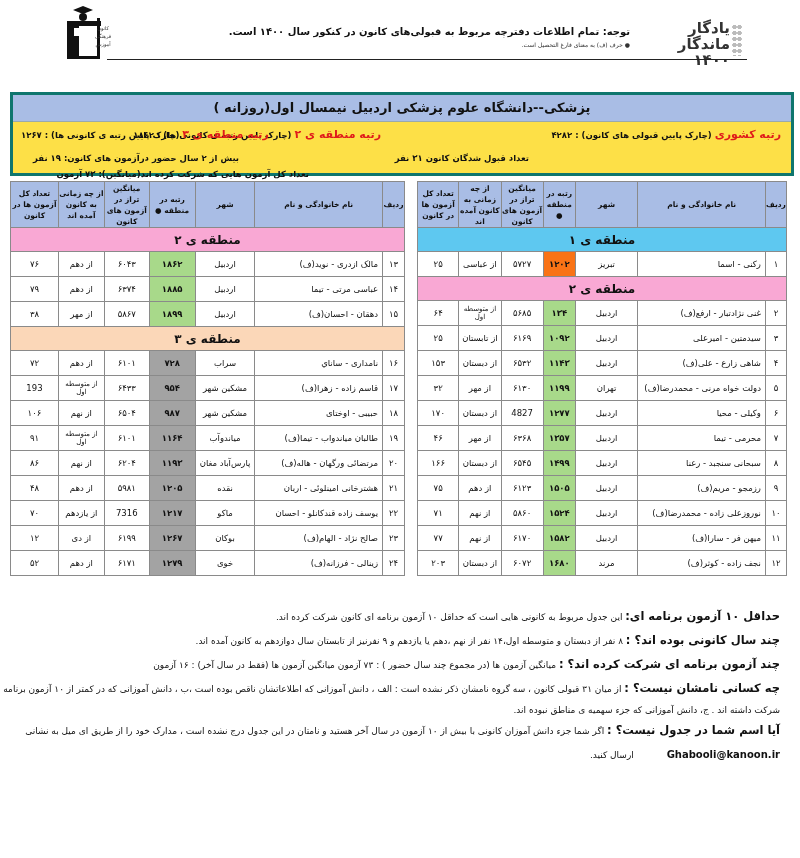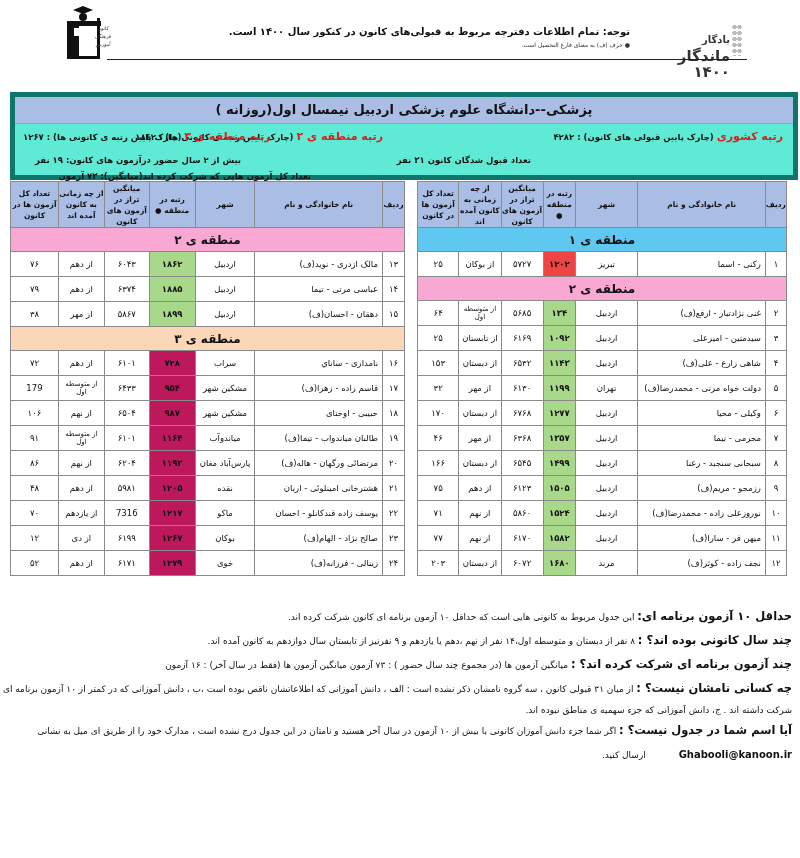--- a/index.html
+++ b/index.html
@@ -3,50 +3,50 @@
 <meta charset="utf-8">
 <style>
   html, body { margin:0; padding:0; background:#ffffff; }
   body { width:800px; height:858px; position:relative; overflow:hidden;
          font-family:"DejaVu Sans", sans-serif; color:#111; }
 
   
   .top { position:absolute; left:55px; top:0; width:745px; height:60px; }
   .logo-kanoon { position:absolute; left:4px; top:6px; width:52px; height:52px; }
   .logo-yadegar { position:absolute; right:70px; top:20px; width:90px; height:40px; direction:rtl; }
-  .yad-l1 { font-size:10px; font-weight:bold; color:#333; line-height:16px;margin-top:12px; }
+  .yad-l1 { font-size:15px; font-weight:bold; color:#333; line-height:16px; }
   .yad-l2 { font-size:15px; font-weight:bold; color:#333; line-height:16px; }
   .yad-dots { position:absolute; right:-12px; top:4px; width:10px; height:32px;
               background:radial-gradient(circle,#bbb 2px,transparent 2.5px) 0 0/5px 6px; }
   .notice { position:absolute; right:170px; top:26px; font-size:10px; font-weight:bold; direction:rtl; white-space:nowrap; }
   .notice-sub { position:absolute; right:170px; top:41px; font-size:6px; direction:rtl; white-space:nowrap; color:#333; }
   .topline { position:absolute; left:107px; top:59px; width:640px; height:1px; background:#222; }
 
   
-  .infobox { position:absolute; left:10px; top:92px; width:778px; height:78px; border:5px solid #0f766e; background:#5eead4; }
+  .infobox { position:absolute; left:10px; top:92px; width:778px; height:78px; border:3px solid #0f766e; background:#fde047; }
   .infobox .title { height:26px; background:#a9bde5; text-align:center; font-size:13px; font-weight:bold; line-height:26px; direction:rtl; border-bottom:1px solid #9aa; }
   .info-row { position:absolute; font-size:8.5px; font-weight:bold; direction:rtl; white-space:nowrap; }
   .red { color:#e01b1b; font-size:11px; }
 
   
   table { border-collapse:collapse; position:absolute; direction:rtl; font-size:8.5px; background:#fff; }
   td, th { border:1px solid #8a8a8a; text-align:center; padding:0; }
   th { background:#a9bde5; font-size:7.5px; font-weight:bold; line-height:11px; }
   td.name { text-align:right; padding-right:4px; }
-  td.hl-blue { background:#ef4444; font-weight:bold; }
+  td.hl-blue { background:#f97316; font-weight:bold; }
   td.hl-green { background:#a8d98a; font-weight:bold; }
-  td.hl-orange { background:#be185d; font-weight:bold; }
+  td.hl-orange { background:#a3a3a3; font-weight:bold; }
   tr.region td { font-size:12px; font-weight:bold; height:23px; }
   tr.region.blue td { background:#5ec8f0; }
   tr.region.green td { background:#f9a8d4; }
   tr.region.orange td { background:#fbd7b8; }
   tr.row td { height:24px; }
 
   
-  .notes { position:absolute; right:8px; top:605px; width:780px; direction:rtl; font-size:9px; line-height:23px; }
+  .notes { position:absolute; right:20px; top:605px; width:780px; direction:rtl; font-size:9px; line-height:23px; }
   .notes b { font-size:11.5px; }
   .notes .p { white-space:nowrap; }
   .notes .email { font-weight:bold; font-size:10px; direction:ltr; unicode-bidi:embed;padding-left:30px; }
 </style>
 </head>
 <body>
 
 <div class="top">
   <div class="logo-kanoon">
     <svg width="52" height="54" viewBox="0 0 52 54">
@@ -115,21 +115,21 @@
   <tbody>
       <tr class="region blue">
         <td colspan="7">منطقه ی ۱</td>
       </tr>
       <tr class="row">
         <td>۱</td>
         <td class="name">رکنی - اسما</td>
         <td>تبریز</td>
         <td class="hl-blue">۱۲۰۲</td>
         <td>۵۷۲۷</td>
-        <td>از بوکان</td>
+        <td>از عباسی</td>
         <td>۲۵</td>
       </tr>
       <tr class="region green">
         <td colspan="7">منطقه ی ۲</td>
       </tr>
       <tr class="row">
         <td>۲</td>
         <td class="name">غنی نژادتبار - ارفع(ف)</td>
         <td>اردبیل</td>
         <td class="hl-green">۱۳۴</td>
@@ -162,21 +162,21 @@
         <td class="hl-green">۱۱۹۹</td>
         <td>۶۱۳۰</td>
         <td>از مهر</td>
         <td>۳۲</td>
       </tr>
       <tr class="row">
         <td>۶</td>
         <td class="name">وکیلی - محیا</td>
         <td>اردبیل</td>
         <td class="hl-green">۱۲۷۷</td>
-        <td>۶۷۶۸</td>
+        <td>4827</td>
         <td>از دبستان</td>
         <td>۱۷۰</td>
       </tr>
       <tr class="row">
         <td>۷</td>
         <td class="name">محرمی - تیما</td>
         <td>اردبیل</td>
         <td class="hl-green">۱۳۵۷</td>
         <td>۶۳۶۸</td>
         <td>از مهر</td>
@@ -294,21 +294,21 @@
         <td>از دهم</td>
         <td>۷۲</td>
       </tr>
       <tr class="row">
         <td>۱۷</td>
         <td class="name">قاسم زاده - زهرا(ف)</td>
         <td>مشکین شهر</td>
         <td class="hl-orange">۹۵۴</td>
         <td>۶۴۳۳</td>
         <td style="font-size: 7px;">از متوسطه اول</td>
-        <td>179</td>
+        <td>193</td>
       </tr>
       <tr class="row">
         <td>۱۸</td>
         <td class="name">حبیبی - اوختای</td>
         <td>مشکین شهر</td>
         <td class="hl-orange">۹۸۷</td>
         <td>۶۵۰۴</td>
         <td>از نهم</td>
         <td>۱۰۶</td>
       </tr>

